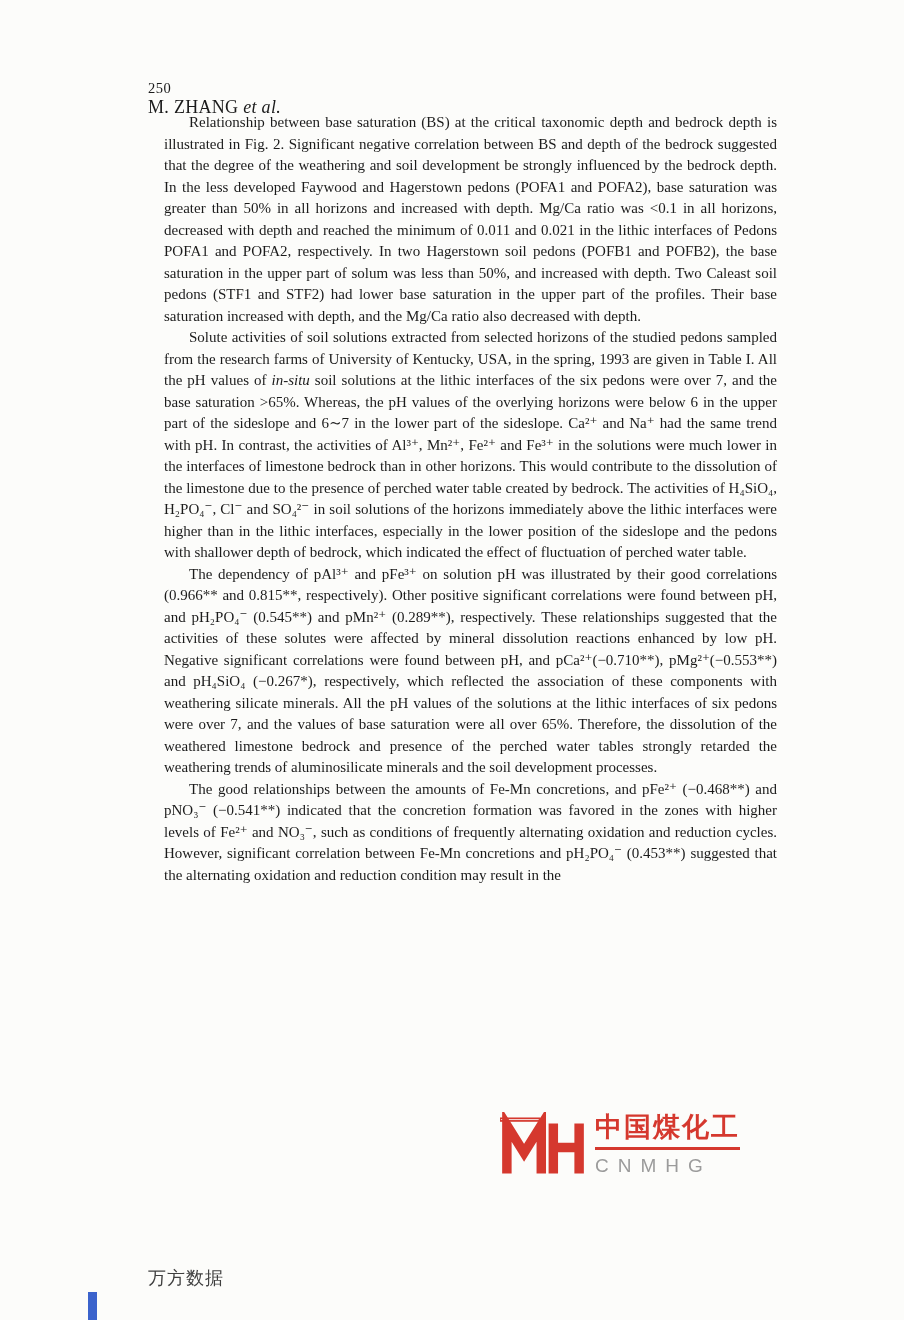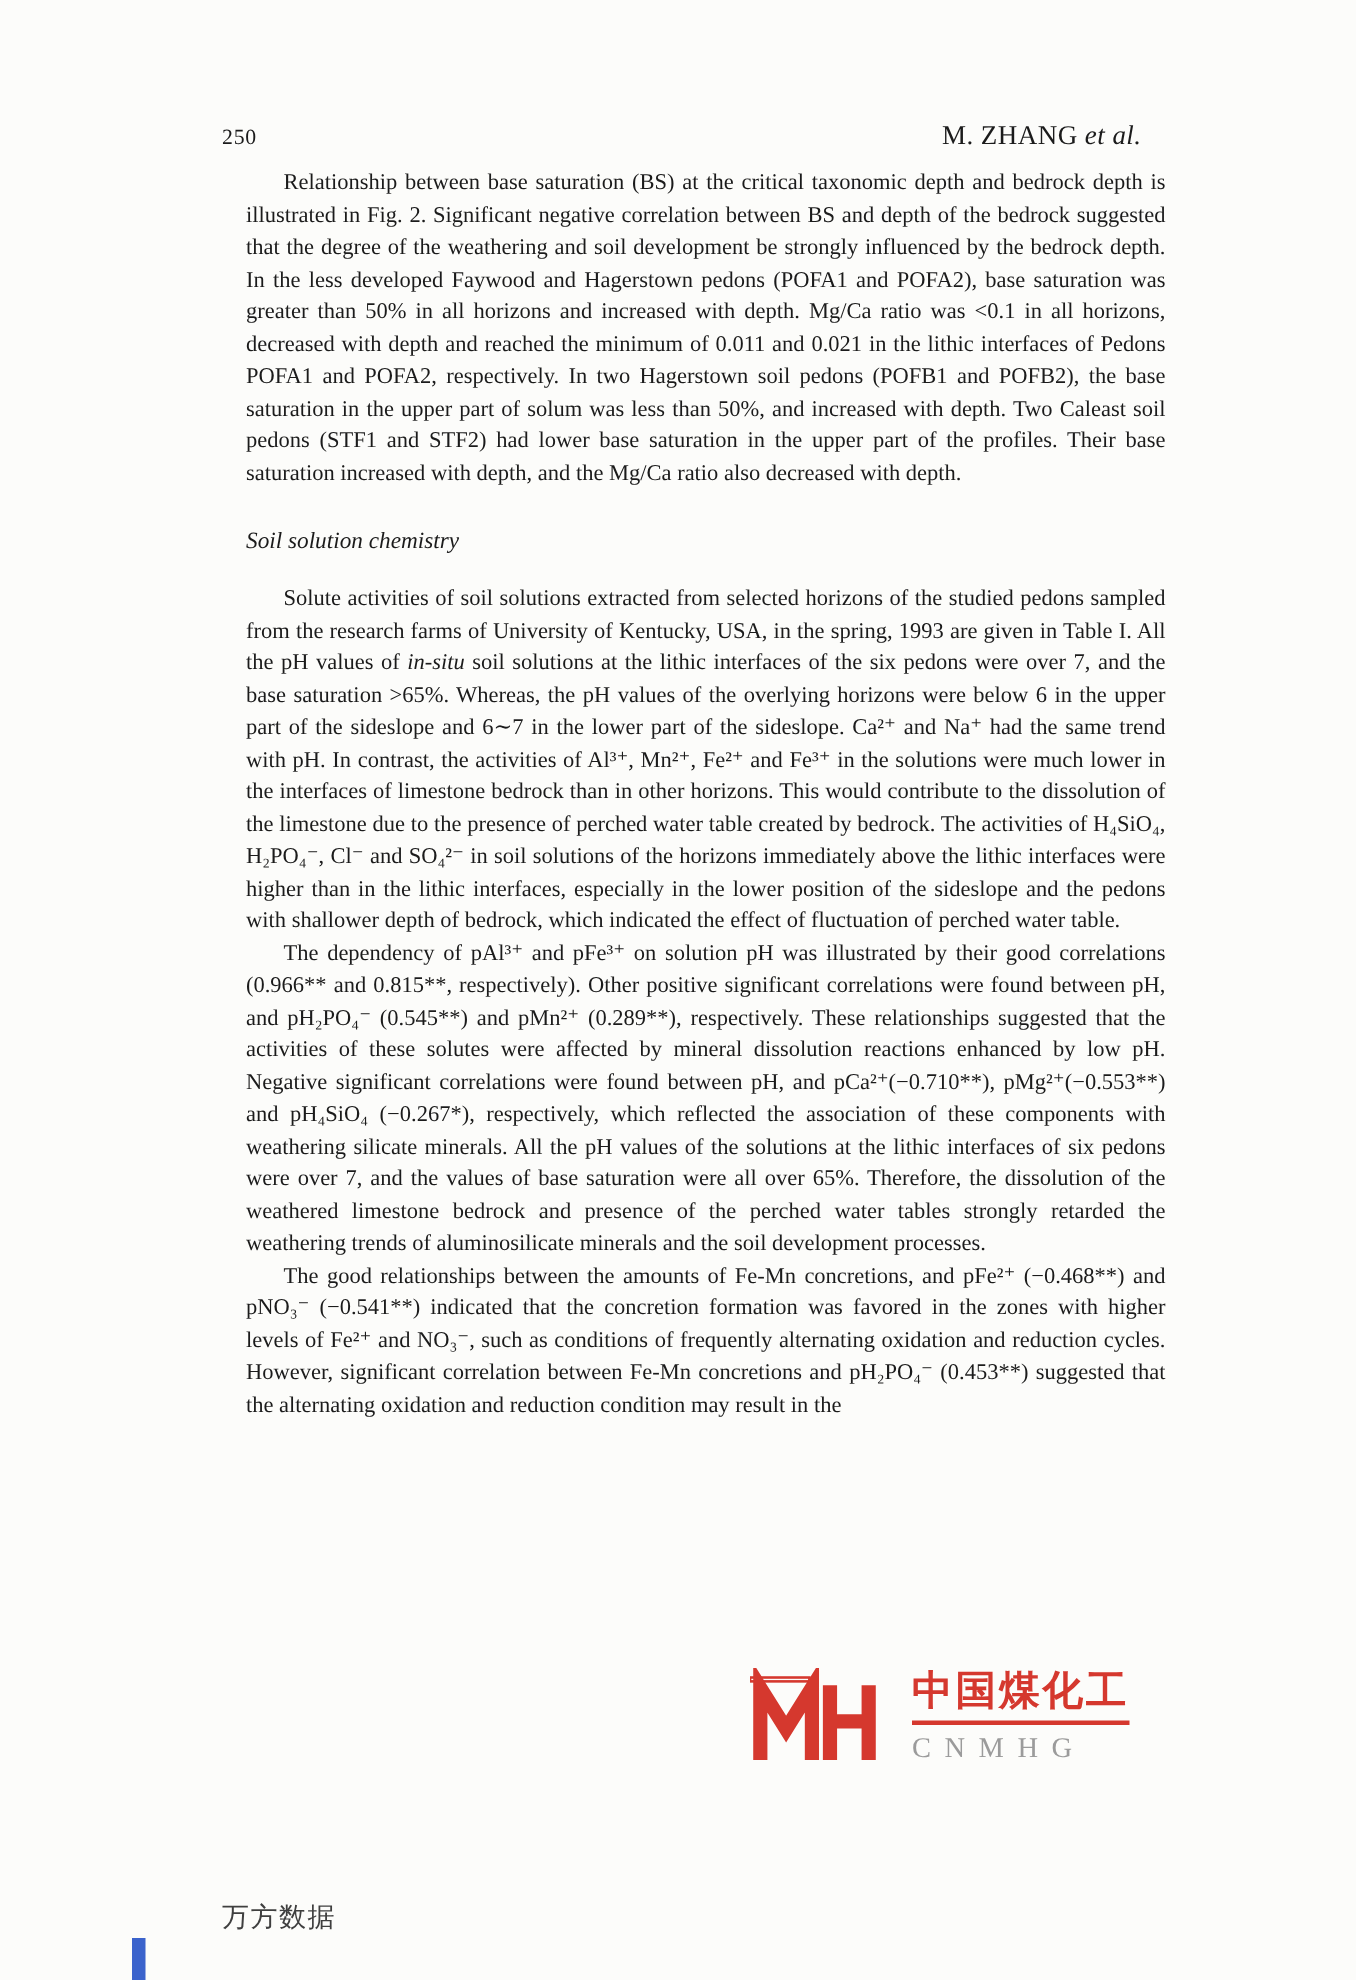--- a/index.html
+++ b/index.html
@@ -7,40 +7,40 @@
   .page {
     position:relative;
     width:904px; height:1320px;
     background:#fcfcfa;
     font-family:"Liberation Serif","DejaVu Serif",serif;
     color:#1b1b1b;
     overflow:hidden;
   }
   .page-header {
     position:absolute; top:80px; left:148px; width:613px;
-    display:flex; justify-content:space-between; align-items:baseline;
+    display:flex; justify-content:space-between; align-items:baseline;flex-direction:column;
   }
   .page-number { font-size:14.5px; letter-spacing:0.5px; }
   .running-head { font-size:18px; letter-spacing:0.3px; }
   .body-text { position:absolute; top:112px; left:164px; width:613px; }
   .para {
     font-size:15px; line-height:21.5px;
     text-align:justify; text-indent:25px;
   }
   .section-heading {
     font-size:15.5px; font-style:italic; font-weight:normal;
     margin:25px 0 19px 0;
   }
   .watermark {
     position:absolute; top:1112px; left:500px;
     display:flex; align-items:flex-start;
   }
   .wm-logo { width:86px; height:66px; display:block; }
   .wm-logo path, .wm-logo rect { stroke:var(--brand-red); }
-  .wm-text { margin-left:22px; font-family:Liberation Serif, serif; }
+  .wm-text { margin-left:9px; font-family:Liberation Sans, sans-serif; }
   .wm-cn {
     color:var(--brand-red); font-size:27px; font-weight:bold;
     letter-spacing:2px; line-height:30px;
     border-bottom:3px solid var(--brand-red); padding-bottom:5px;
   }
   .wm-en {
     color:var(--wm-gray); font-size:19px; letter-spacing:9px;
     margin-top:5px; line-height:22px;
   }
   .wanfang {
@@ -59,21 +59,20 @@
 
 <div class="page">
 
   <header class="page-header">
     <span class="page-number">250</span>
     <span class="running-head">M. ZHANG <i>et al.</i></span>
   </header>
 
   <main class="body-text">
     <p class="para">Relationship between base saturation (BS) at the critical taxonomic depth and bedrock depth is illustrated in Fig. 2. Significant negative correlation between BS and depth of the bedrock suggested that the degree of the weathering and soil development be strongly influenced by the bedrock depth. In the less developed Faywood and Hagerstown pedons (POFA1 and POFA2), base saturation was greater than 50% in all horizons and increased with depth. Mg/Ca ratio was &lt;0.1 in all horizons, decreased with depth and reached the minimum of 0.011 and 0.021 in the lithic interfaces of Pedons POFA1 and POFA2, respectively. In two Hagerstown soil pedons (POFB1 and POFB2), the base saturation in the upper part of solum was less than 50%, and increased with depth. Two Caleast soil pedons (STF1 and STF2) had lower base saturation in the upper part of the profiles. Their base saturation increased with depth, and the Mg/Ca ratio also decreased with depth.</p>
-    <h3 class="section-heading">Soil solution chemistry</h3>
     <p class="para">Solute activities of soil solutions extracted from selected horizons of the studied pedons sampled from the research farms of University of Kentucky, USA, in the spring, 1993 are given in Table I. All the pH values of <i>in-situ</i> soil solutions at the lithic interfaces of the six pedons were over 7, and the base saturation &gt;65%. Whereas, the pH values of the overlying horizons were below 6 in the upper part of the sideslope and 6∼7 in the lower part of the sideslope. Ca²⁺ and Na⁺ had the same trend with pH. In contrast, the activities of Al³⁺, Mn²⁺, Fe²⁺ and Fe³⁺ in the solutions were much lower in the interfaces of limestone bedrock than in other horizons. This would contribute to the dissolution of the limestone due to the presence of perched water table created by bedrock. The activities of H₄SiO₄, H₂PO₄⁻, Cl⁻ and SO₄²⁻ in soil solutions of the horizons immediately above the lithic interfaces were higher than in the lithic interfaces, especially in the lower position of the sideslope and the pedons with shallower depth of bedrock, which indicated the effect of fluctuation of perched water table.</p>
     <p class="para">The dependency of pAl³⁺ and pFe³⁺ on solution pH was illustrated by their good correlations (0.966** and 0.815**, respectively). Other positive significant correlations were found between pH, and pH₂PO₄⁻ (0.545**) and pMn²⁺ (0.289**), respectively. These relationships suggested that the activities of these solutes were affected by mineral dissolution reactions enhanced by low pH. Negative significant correlations were found between pH, and pCa²⁺(−0.710**), pMg²⁺(−0.553**) and pH₄SiO₄ (−0.267*), respectively, which reflected the association of these components with weathering silicate minerals. All the pH values of the solutions at the lithic interfaces of six pedons were over 7, and the values of base saturation were all over 65%. Therefore, the dissolution of the weathered limestone bedrock and presence of the perched water tables strongly retarded the weathering trends of aluminosilicate minerals and the soil development processes.</p>
     <p class="para">The good relationships between the amounts of Fe-Mn concretions, and pFe²⁺ (−0.468**) and pNO₃⁻ (−0.541**) indicated that the concretion formation was favored in the zones with higher levels of Fe²⁺ and NO₃⁻, such as conditions of frequently alternating oxidation and reduction cycles. However, significant correlation between Fe-Mn concretions and pH₂PO₄⁻ (0.453**) suggested that the alternating oxidation and reduction condition may result in the</p>
   </main>
 
   <div class="watermark">
     <svg class="wm-logo" viewBox="0 0 100 74" aria-hidden="true">
       <rect x="0" y="6" width="46" height="3" fill="none" stroke-width="2"></rect>
       <path d="M8 70 L8 14 L28 46 L48 14 L48 70" fill="none" stroke-width="11" stroke-linejoin="miter"></path>
       <path d="M62 12 L62 70 M92 12 L92 70 M62 40 L92 40" fill="none" stroke-width="11"></path>

